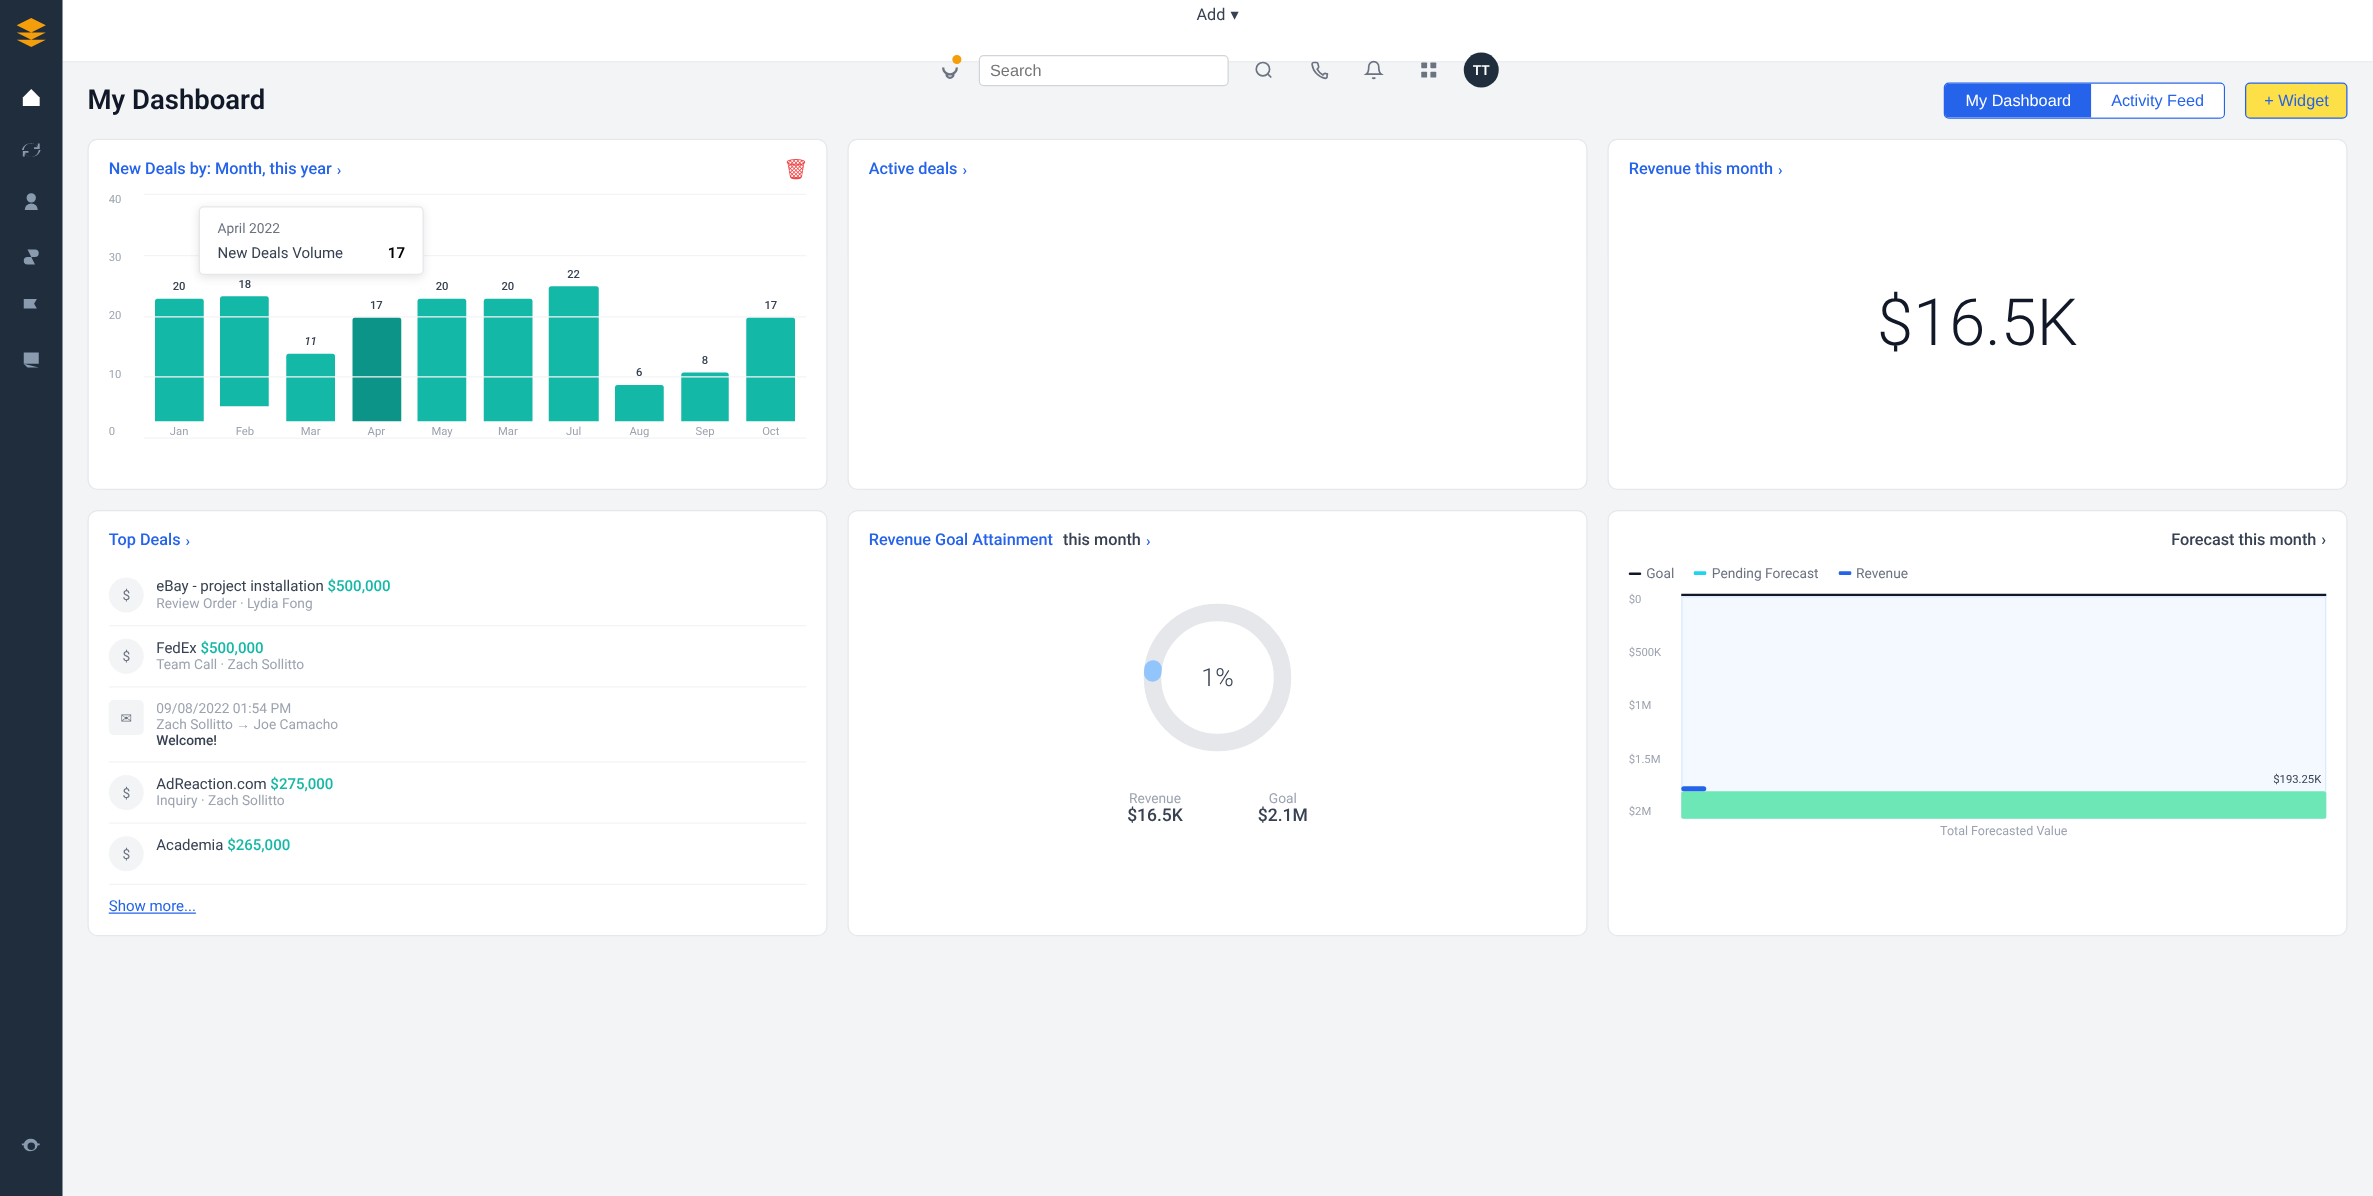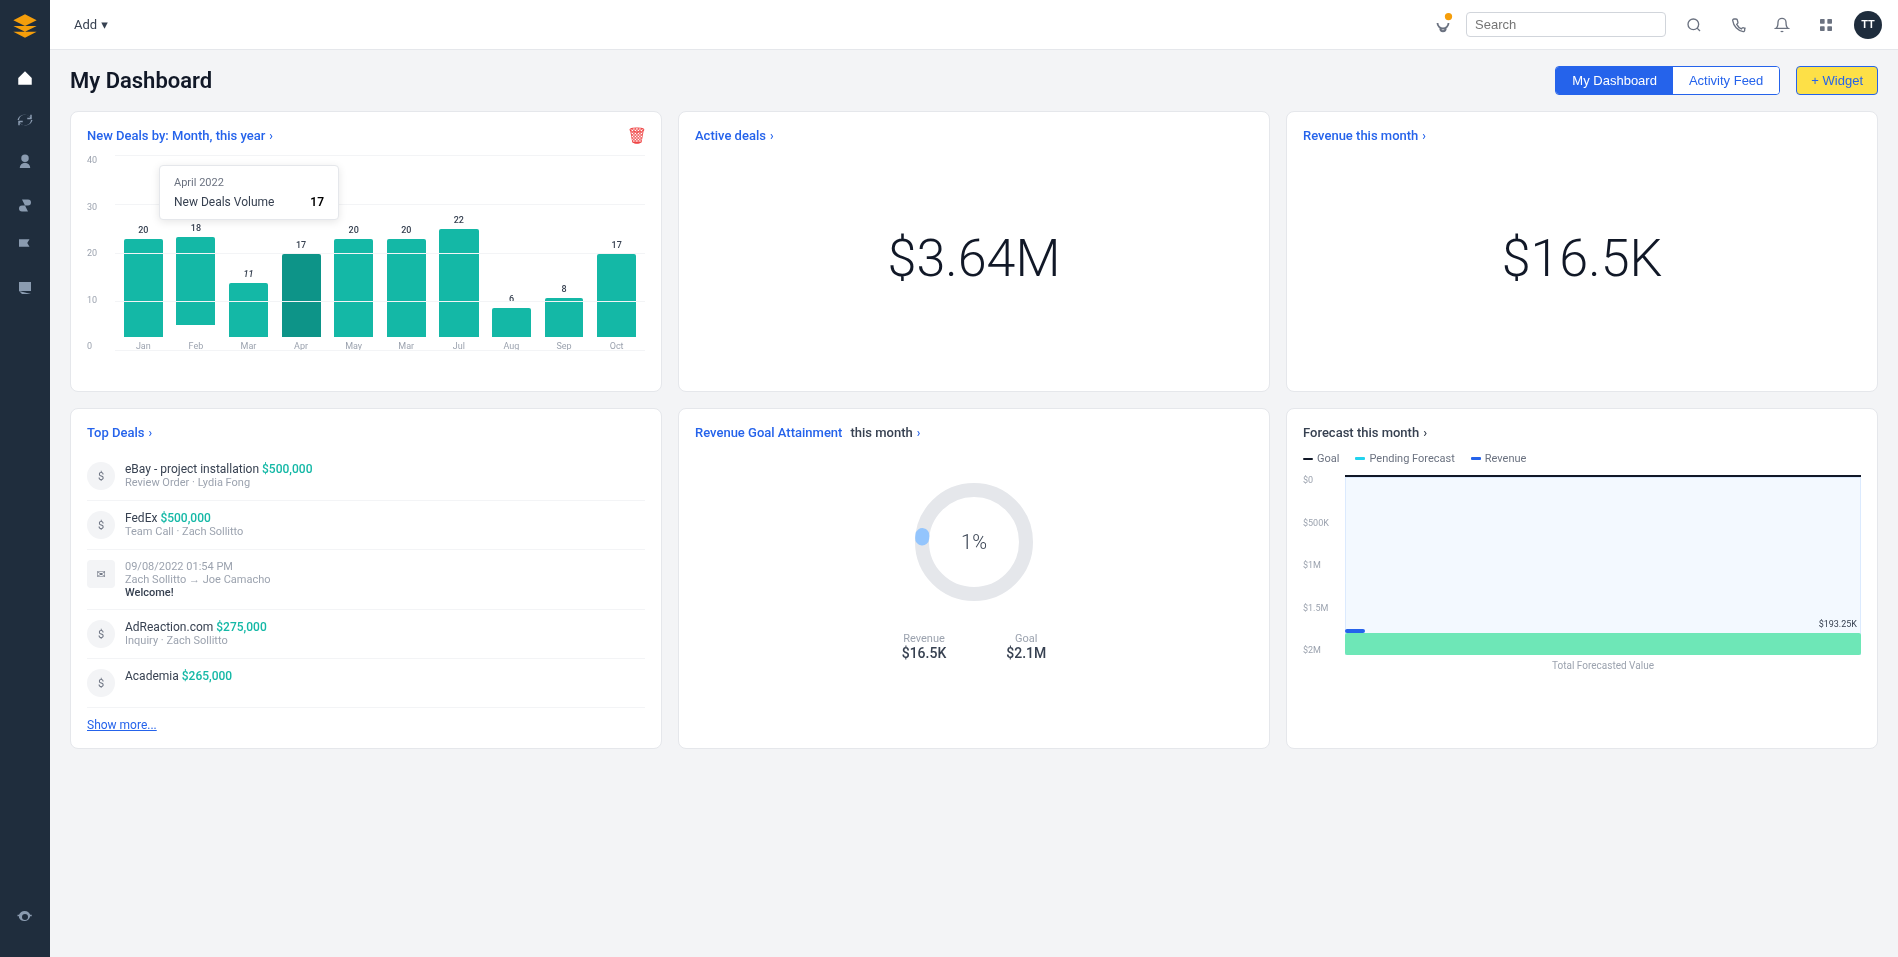--- a/index.html
+++ b/index.html
@@ -44,20 +44,21 @@
     
     .topbar {
       height: 50px;
       background: #fff;
       border-bottom: 1px solid #e5e7eb;
       display: flex;
       align-items: center;
       padding: 0 16px;
       gap: 8px;
       flex-shrink: 0;
+      flex-direction: column;
     }
     .topbar-add {
       display: flex; align-items: center; gap: 4px;
       font-size: 13px; color: #374151;
       cursor: pointer;
       padding: 4px 8px;
       border-radius: 4px;
     }
     .topbar-spacer { flex: 1; }
     .topbar-icons {
@@ -290,20 +291,21 @@
       left: 42px;
       right: 0;
       border-top: 2px solid #111827;
     }
     .card-title-gray {
       font-size: 13px;
       color: #374151;
       font-weight: 500;
       display: flex; align-items: center; gap: 4px;
       margin-bottom: 12px;
+      justify-content: flex-end;
     }
 
     
     .delete-icon {
       position: absolute;
       top: 14px;
       right: 14px;
       color: #ef4444;
       cursor: pointer;
       font-size: 16px;
@@ -519,21 +521,20 @@
             <div style="border-top:1px solid #f3f4f6;"></div>
           </div>
         </div>
       </div>
 
       <div class="card">
         <div class="card-title">
           <span>Active deals</span>
           <span class="chevron">›</span>
         </div>
-        <div class="big-number">$3.64M</div>
       </div>
 
       <div class="card">
         <div class="card-title">
           <span>Revenue this month</span>
           <span class="chevron">›</span>
         </div>
         <div class="big-number">$16.5K</div>
       </div>
 

